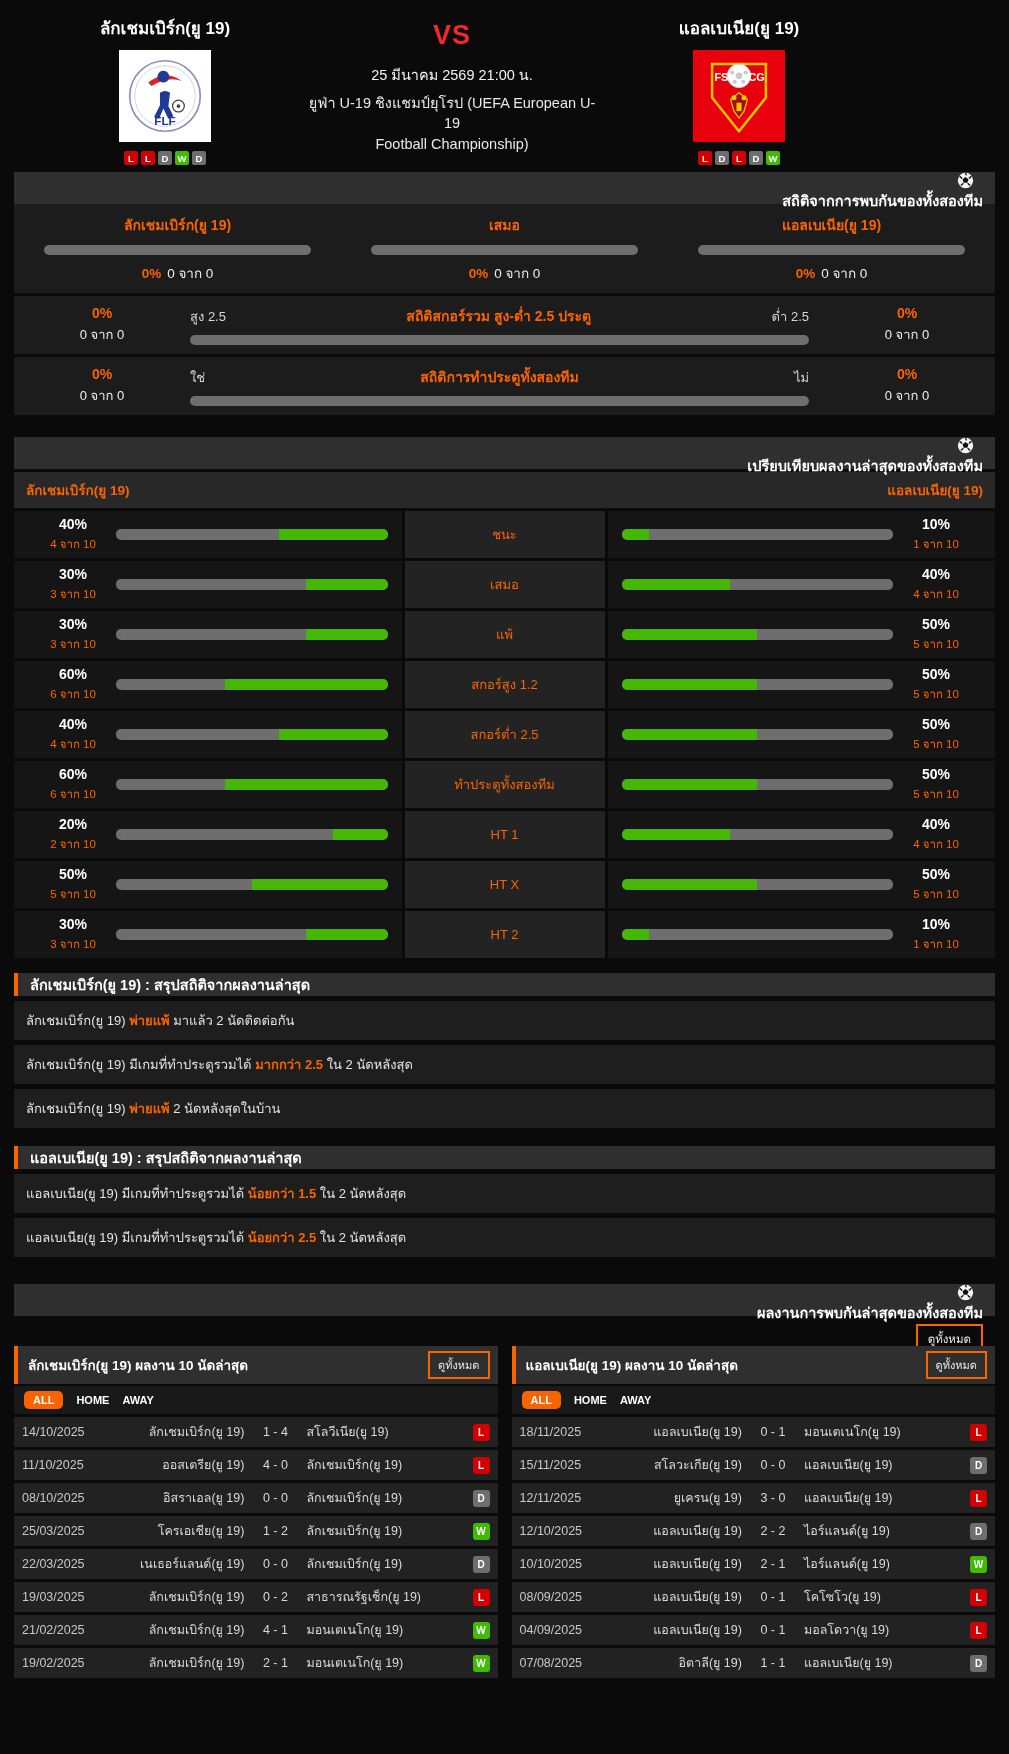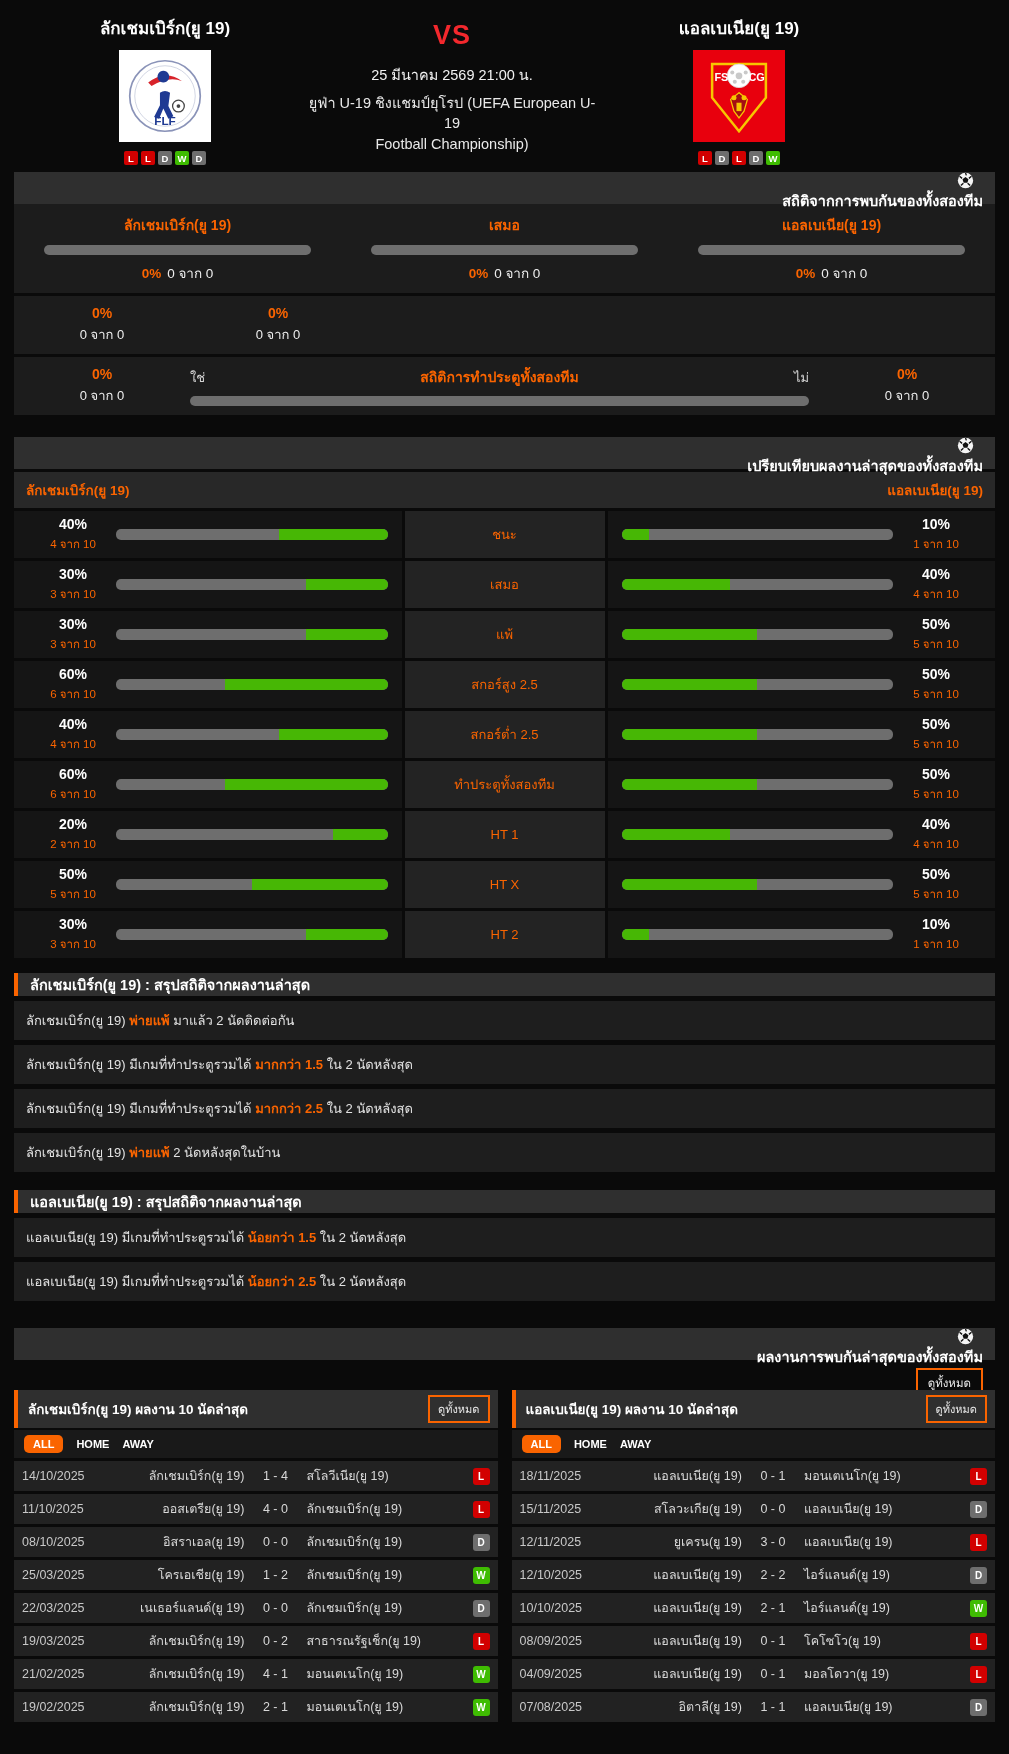--- a/index.html
+++ b/index.html
@@ -186,20 +186,28 @@
       </div>
     </div>
 </div>
 <div class="gap3"></div>
 <div class="panel">
   <div class="h2h-row">
     <div class="side-stat">
       <div class="p">0%</div>
       <div class="c">0 จาก 0</div>
     </div>
+    <div class="h2h-mid">
+      <div class="mid-labels">
+        <span class="edge">สูง 2.5</span>
+        <span class="ttl">สถิติสกอร์รวม สูง-ต่ำ 2.5 ประตู</span>
+        <span class="edge">ต่ำ 2.5</span>
+      </div>
+      <div class="track"></div>
+    </div>
     <div class="side-stat">
       <div class="p">0%</div>
       <div class="c">0 จาก 0</div>
     </div>
   </div>
 </div>
 <div class="gap3"></div>
 <div class="panel">
   <div class="h2h-row">
     <div class="side-stat">
@@ -304,21 +312,21 @@
     <div class="cmp-row">
       <div class="cmp-side left">
         <div class="cmp-stat">
           <div class="p">60%</div>
           <div class="c">6 จาก 10</div>
         </div>
         <div class="cmp-bar">
           <div class="fill r" style="width: 60%;"></div>
         </div>
       </div>
-      <div class="cmp-mid">สกอร์สูง 2.5</div>
+      <div class="cmp-mid">สกอร์สูง 1.2</div>
       <div class="cmp-side right">
         <div class="cmp-bar">
           <div class="fill l" style="width: 50%;"></div>
         </div>
         <div class="cmp-stat">
           <div class="p">50%</div>
           <div class="c">5 จาก 10</div>
         </div>
       </div>
     </div>
@@ -425,21 +433,20 @@
           <div class="p">10%</div>
           <div class="c">1 จาก 10</div>
         </div>
       </div>
     </div>
   </div>
 
 <div class="summary-header">ลักเชมเบิร์ก(ยู 19) : สรุปสถิติจากผลงานล่าสุด</div>
 <div id="home-summary">
     <div class="summary-item">ลักเชมเบิร์ก(ยู 19) <span class="kw">พ่ายแพ้</span> มาแล้ว 2 นัดติดต่อกัน</div>
-    <div class="summary-item">ลักเชมเบิร์ก(ยู 19) มีเกมที่ทำประตูรวมได้ <span class="kw">มากกว่า 1.5</span> ใน 2 นัดหลังสุด</div>
     <div class="summary-item">ลักเชมเบิร์ก(ยู 19) มีเกมที่ทำประตูรวมได้ <span class="kw">มากกว่า 2.5</span> ใน 2 นัดหลังสุด</div>
     <div class="summary-item">ลักเชมเบิร์ก(ยู 19) <span class="kw">พ่ายแพ้</span> 2 นัดหลังสุดในบ้าน</div>
   </div>
 
 <div class="summary-header mt18">แอลเบเนีย(ยู 19) : สรุปสถิติจากผลงานล่าสุด</div>
 <div id="away-summary">
     <div class="summary-item">แอลเบเนีย(ยู 19) มีเกมที่ทำประตูรวมได้ <span class="kw">น้อยกว่า 1.5</span> ใน 2 นัดหลังสุด</div>
     <div class="summary-item">แอลเบเนีย(ยู 19) มีเกมที่ทำประตูรวมได้ <span class="kw">น้อยกว่า 2.5</span> ใน 2 นัดหลังสุด</div>
   </div>
 

